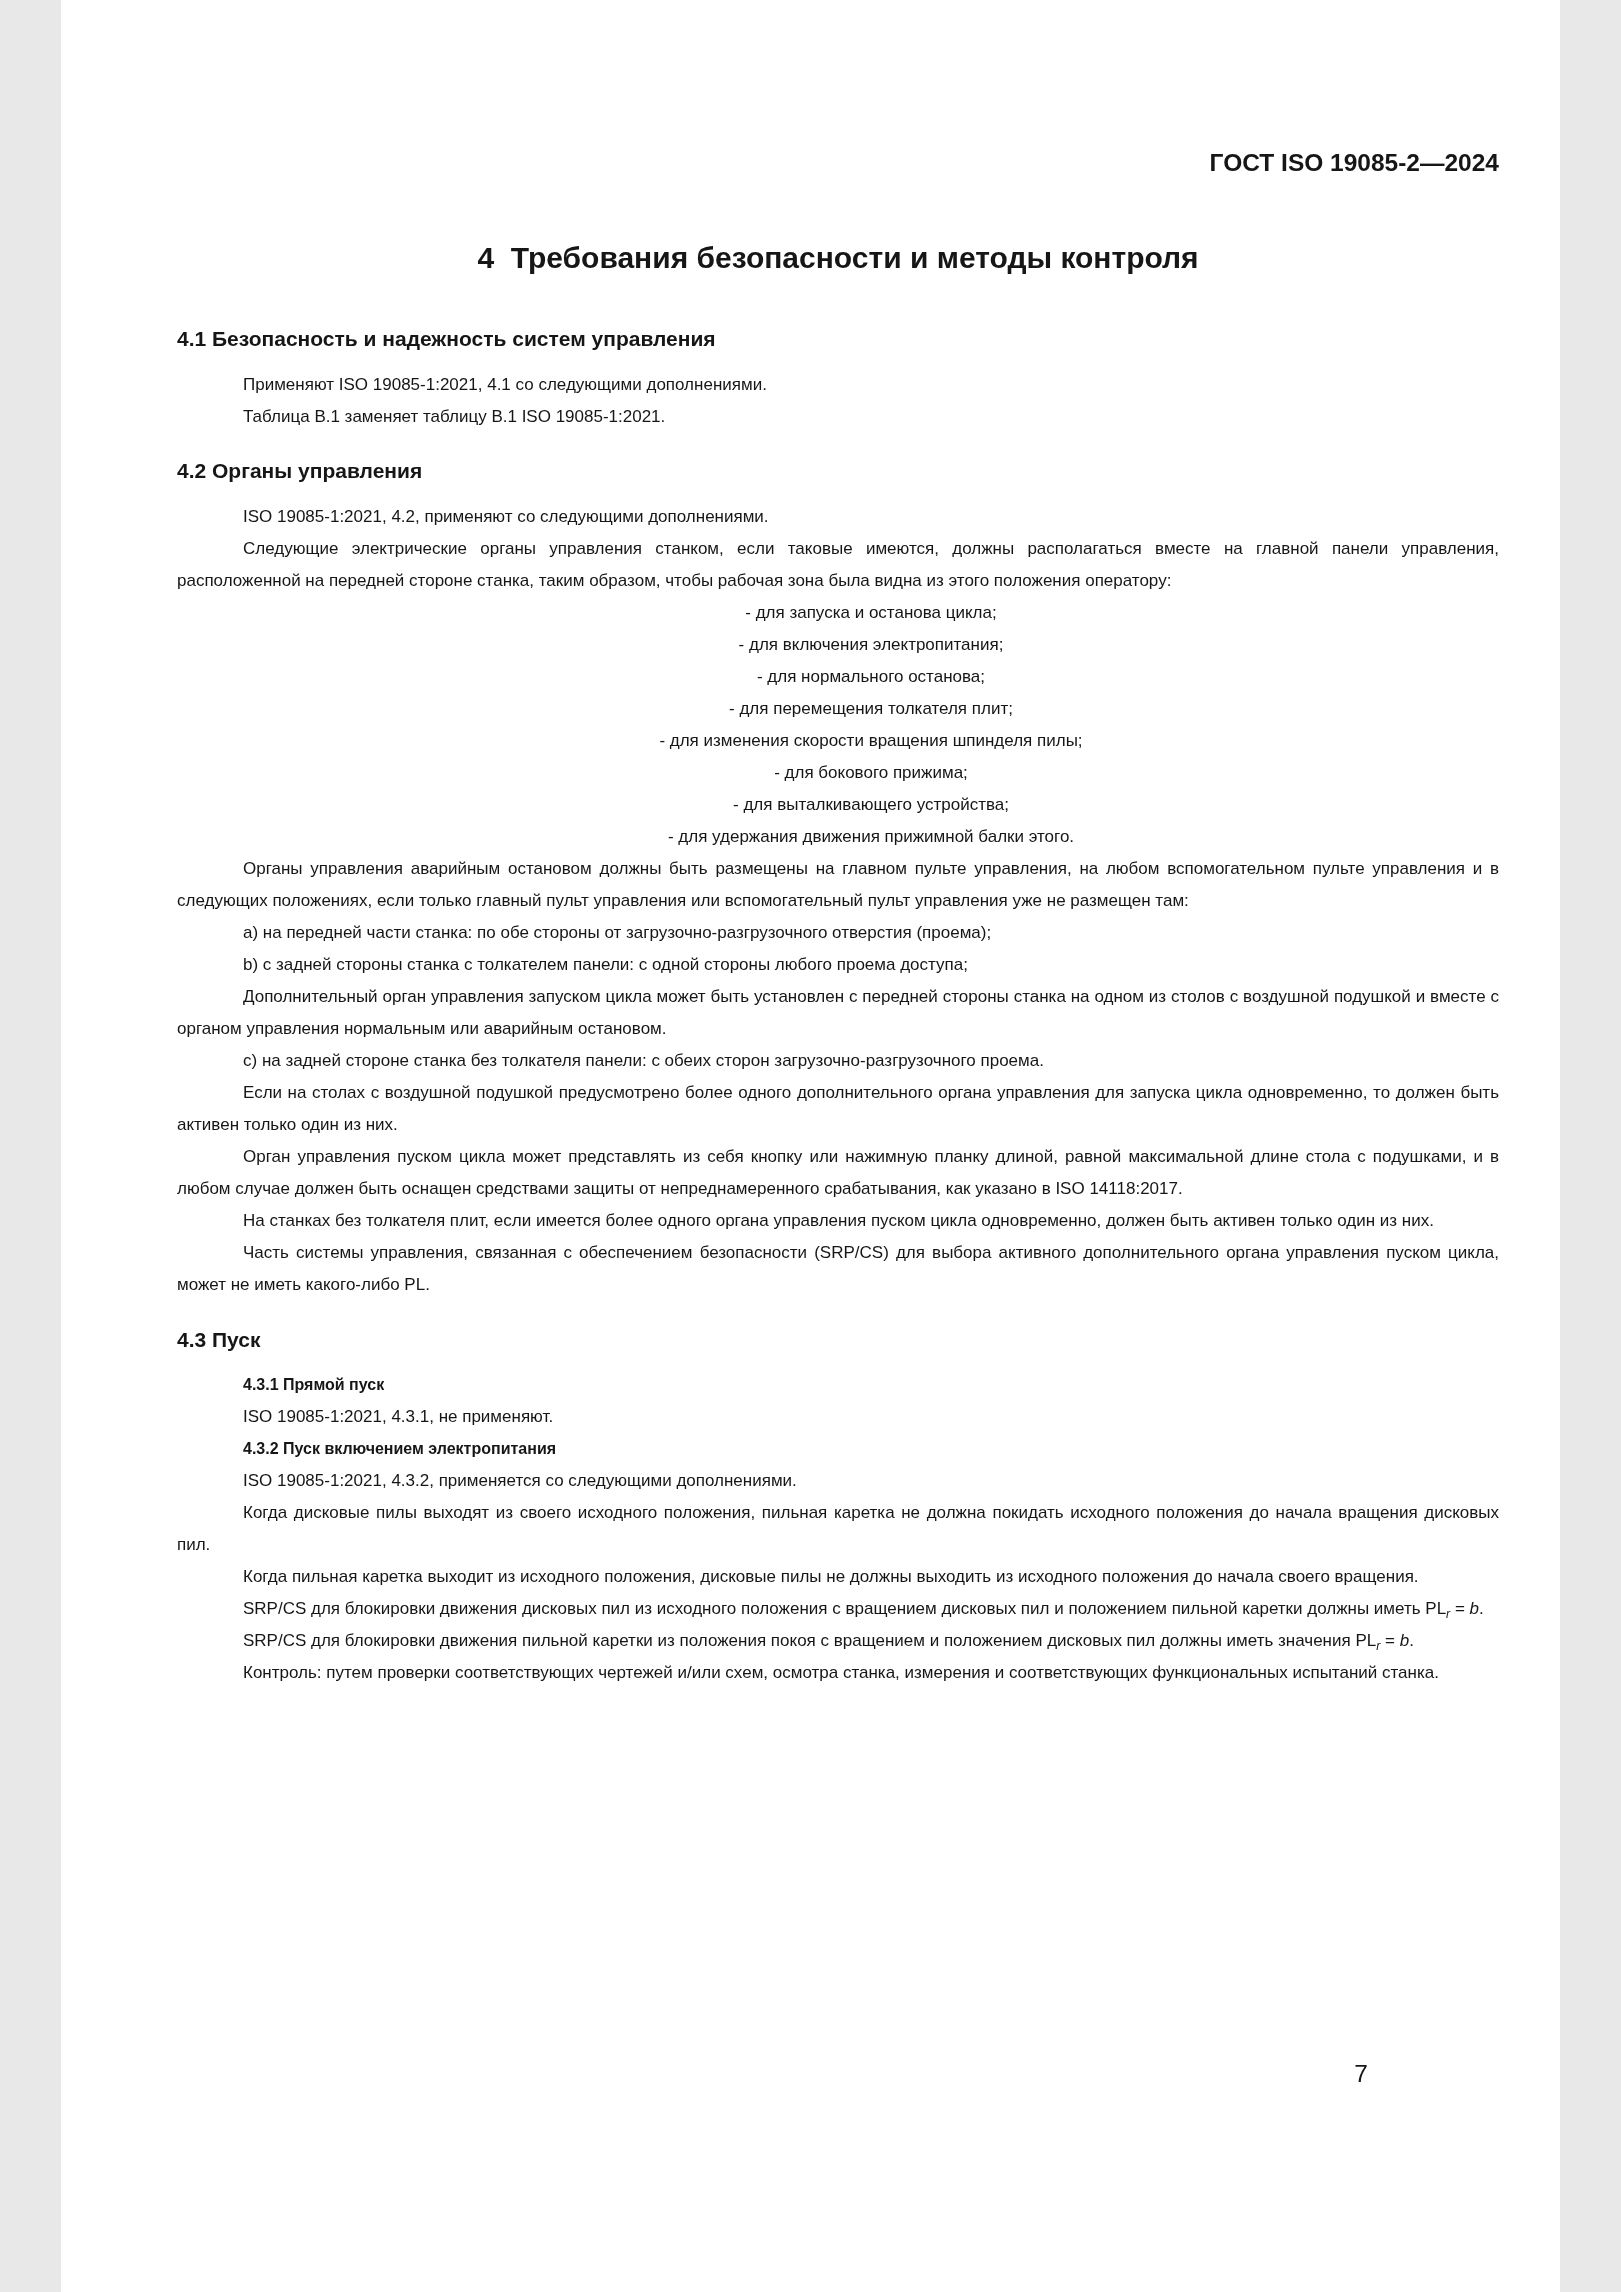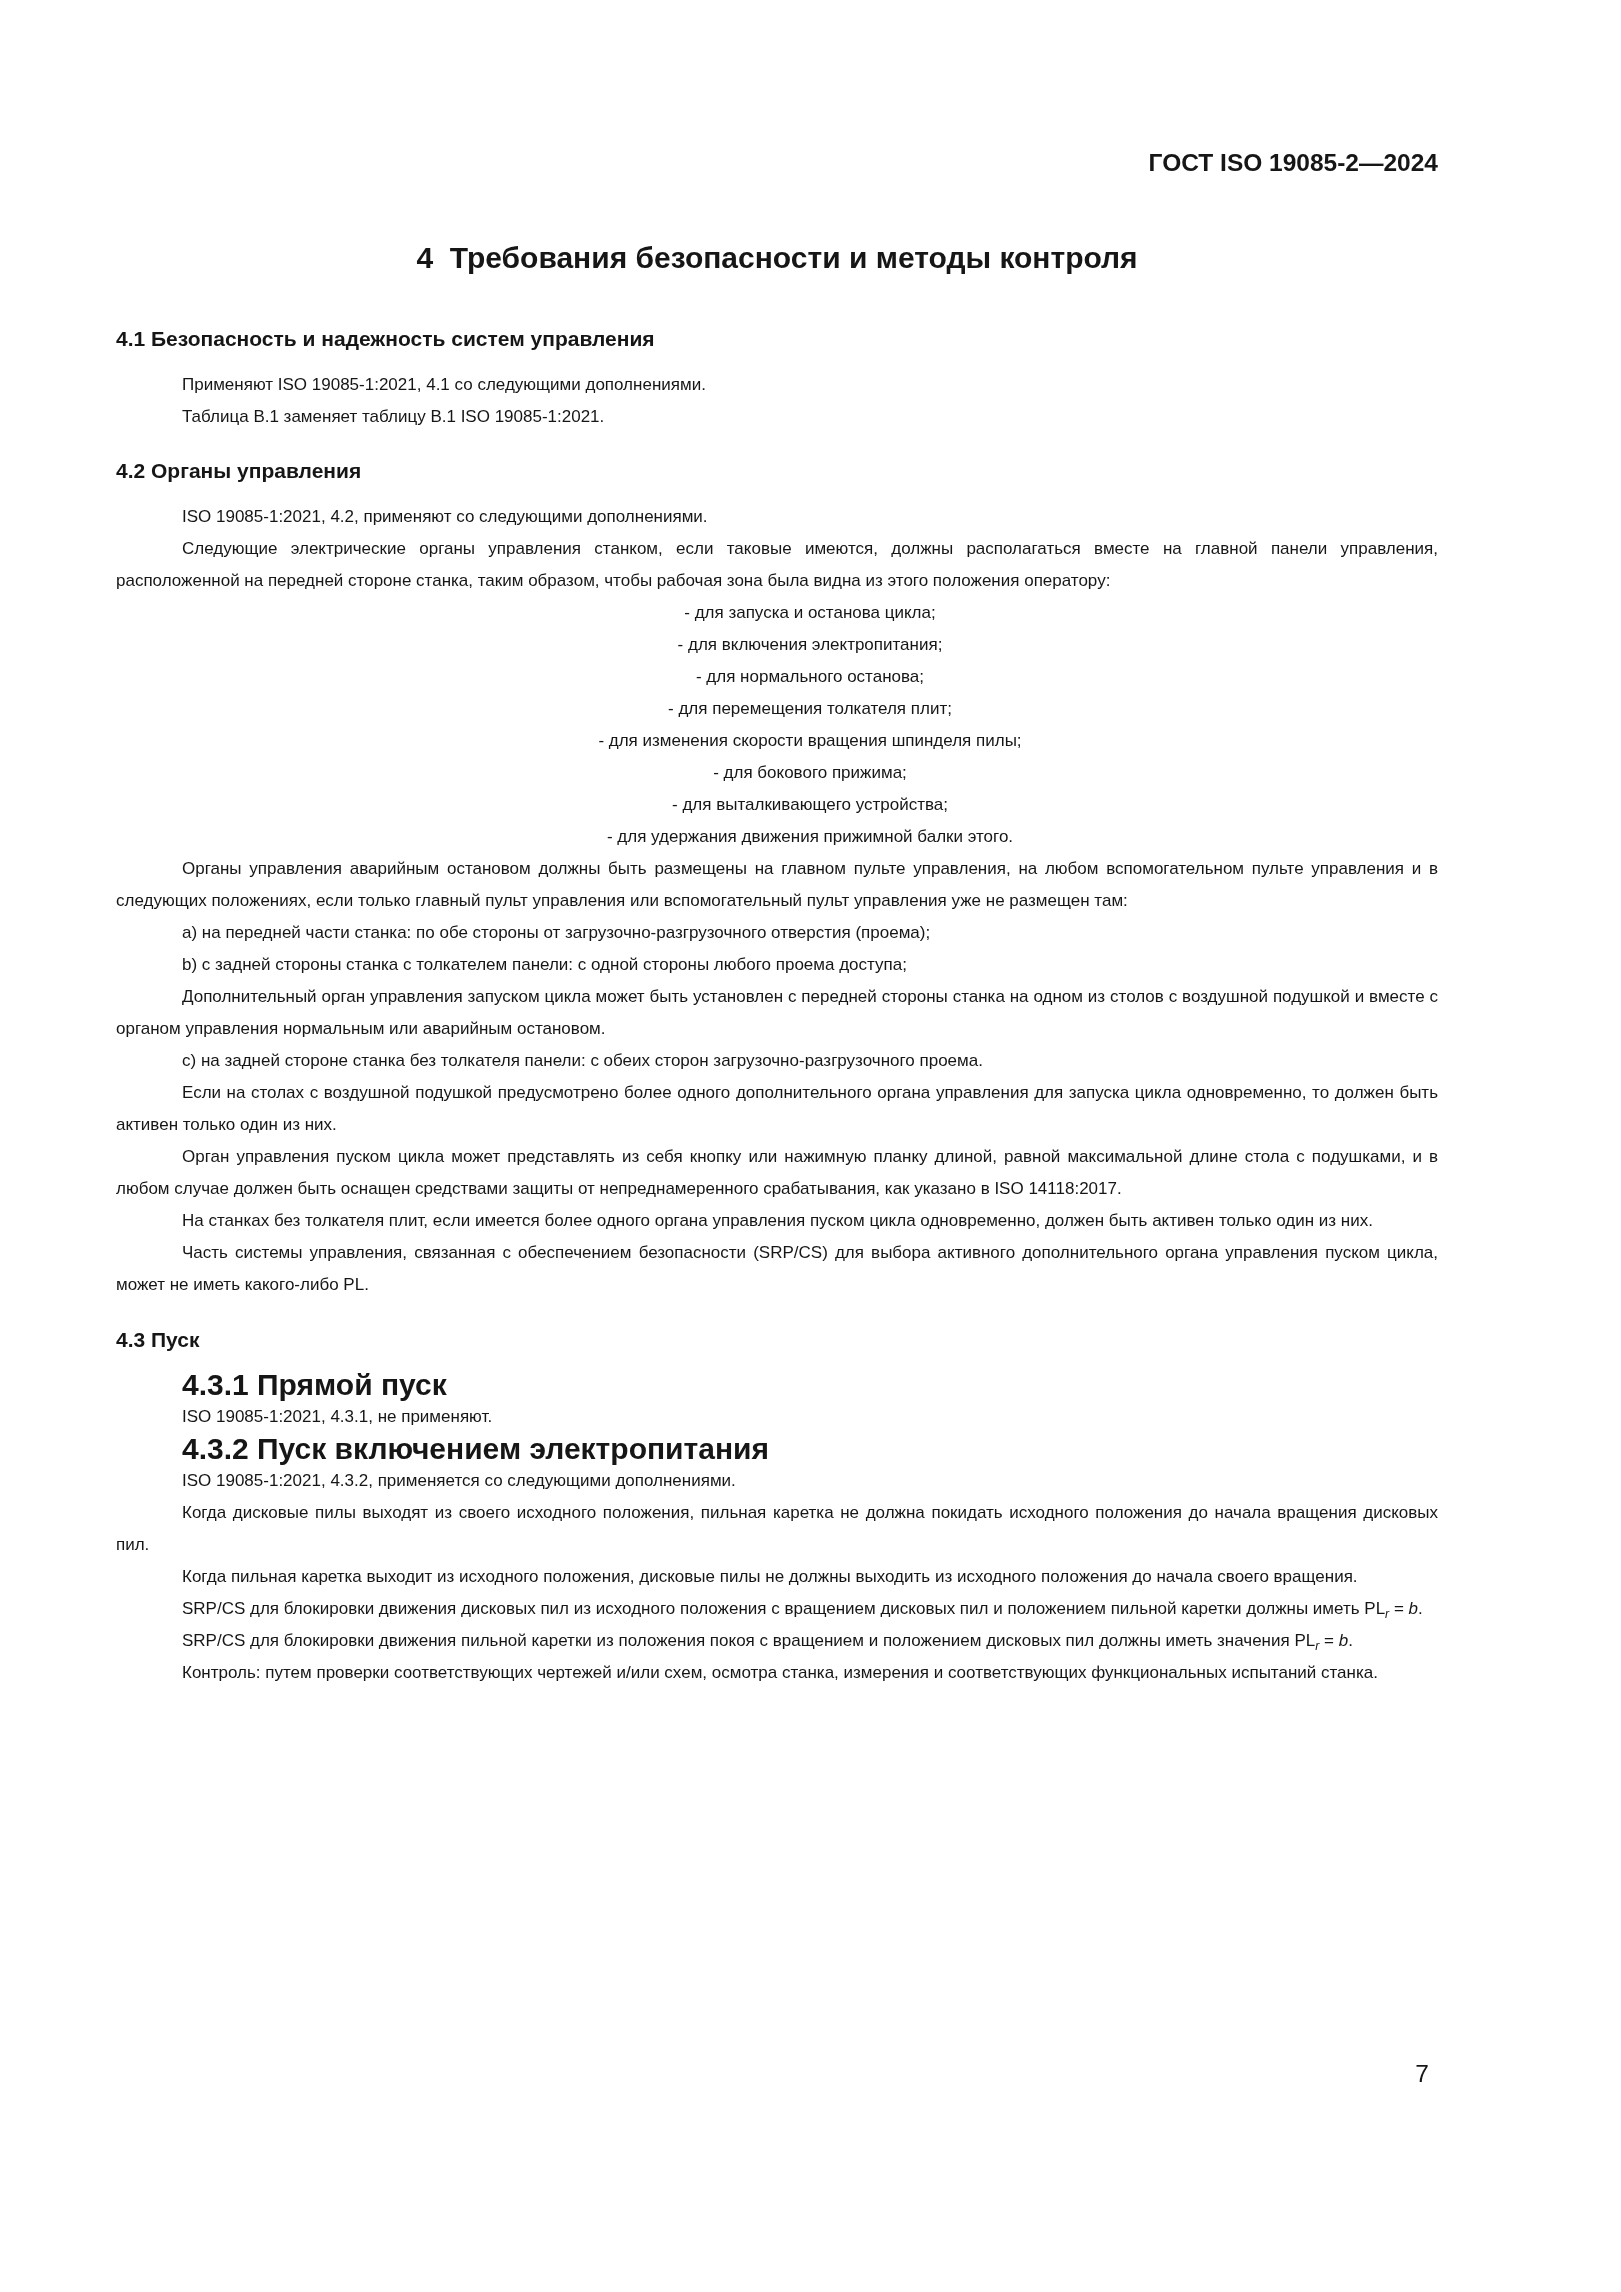--- a/index.html
+++ b/index.html
@@ -1,18 +1,18 @@
 <!DOCTYPE html>
 <html lang="ru"><head>
 <meta charset="utf-8">
 <style>
   html, body { margin: 0; padding: 0; background: #e8e8e8; }
   .page {
     position: relative;
-    width: 1621px;
+    width: 1499px;
     height: 2293px;
     margin: 0 auto;
     background: #ffffff;
     color: #161616;
     font-family: "Liberation Sans", "DejaVu Sans", sans-serif;
     overflow: hidden;
   }
   .content {
     position: absolute;
     left: 116px;
@@ -32,21 +32,21 @@
     margin: 59px 0 45px 0;
     text-align: center;
   }
   h2.sub-title {
     font-size: 21px;
     line-height: 33px;
     font-weight: bold;
     margin: 21.6px 0 13.7px 0;
   }
   h3.sub3-title {
-    font-size: 30px;
+    font-size: 16px;
     line-height: 32px;
     font-weight: bold;
     margin: 0;
     text-indent: 66px;
   }
   p.para {
     margin: 0;
     font-size: 17px;
     line-height: 32px;
     text-align: justify;

